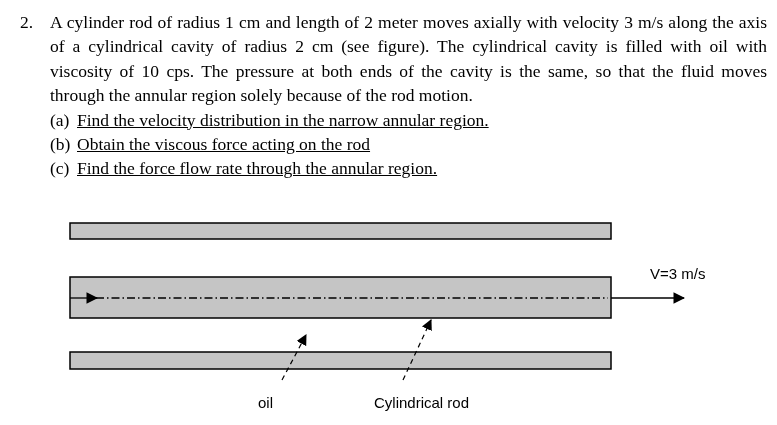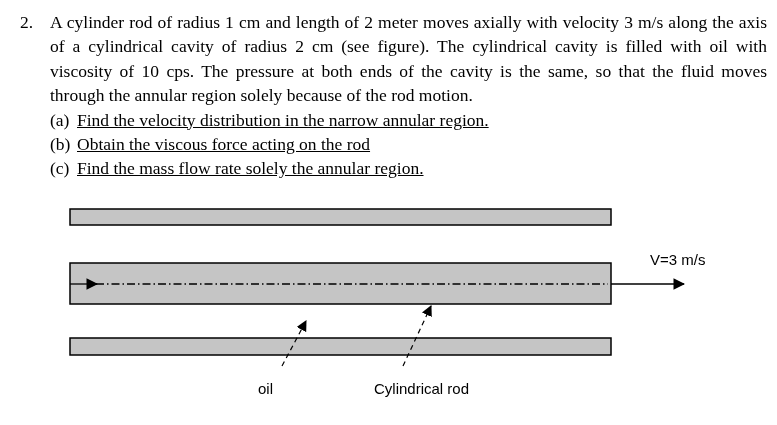--- a/index.html
+++ b/index.html
@@ -22,21 +22,21 @@
   }
   .statement-row { display: flex; }
   .problem-num { flex: none; width: 30px; }
   .problem-body { flex: 1; text-align: justify; }
   .part { display: flex; margin-left: 30px; }
   .part-marker { flex: none; width: 27px; }
   .part-text { flex: 1; text-decoration: underline; }
   .figure-wrap {
     position: absolute;
     left: 0;
-    top: 199px;
+    top: 213px;
     width: 659px;
     height: 212px;
   }
   svg text {
     font-family: "Liberation Sans", sans-serif;
     font-size: 15px;
     fill: #000000;
   }
 </style>
 </head>
@@ -52,21 +52,21 @@
     <div class="part">
       <div class="part-marker">(a)</div>
       <div class="part-text">Find the velocity distribution in the narrow annular region.</div>
     </div>
     <div class="part">
       <div class="part-marker">(b)</div>
       <div class="part-text">Obtain the viscous force acting on the rod</div>
     </div>
     <div class="part">
       <div class="part-marker">(c)</div>
-      <div class="part-text">Find the mass flow rate solely the annular region.</div>
+      <div class="part-text">Find the force flow rate through the annular region.</div>
     </div>
   </div>
 
   <div class="figure-wrap">
     <svg width="777" height="212" viewBox="0 0 777 212">
       <defs>
         <marker id="ah" viewBox="0 0 10 10" refX="9" refY="5" markerWidth="9" markerHeight="9" orient="auto-start-reverse">
           <path d="M0,0 L10,5 L0,10 z" fill="#000000"></path>
         </marker>
       </defs>

